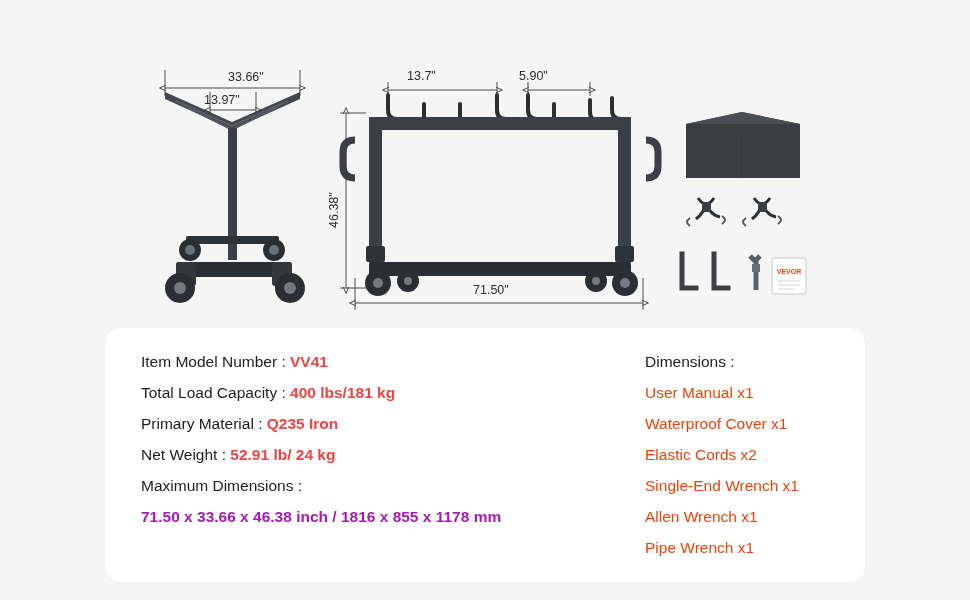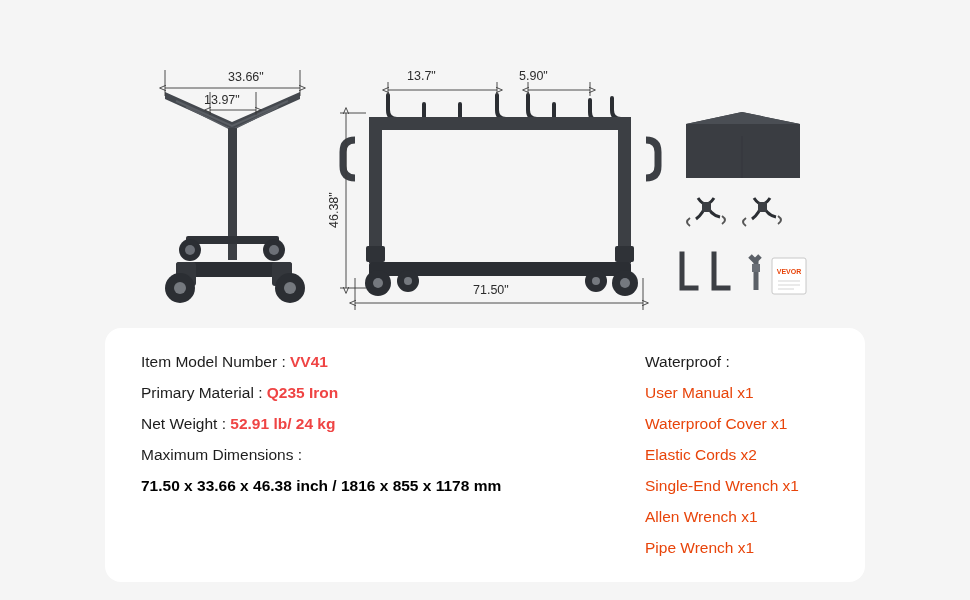--- a/index.html
+++ b/index.html
@@ -56,21 +56,21 @@
     font-size: 15.5px;
     color: #1d1d1d;
     line-height: 31px;
     white-space: nowrap;
   }
   .spec-row .val {
     color: #ef4444;
     font-weight: bold;
   }
   .spec-row .dims-val {
-    color: #000000;
+    color: #a21caf;
     font-weight: bold;
     font-size: 15.5px;
     margin-top: 46px;
   }
   .acc-title {
     font-size: 15.5px;
     color: #1d1d1d;
     line-height: 31px;
   }
   .acc-item {
@@ -242,35 +242,38 @@
     <div class="dim-label" style="left:473px; top:283px;">71.50"</div>
   </div>
 
   <div class="spec-card">
 
     <div class="spec-left">
       <div class="spec-row">
         <span>Item Model Number : </span><span class="val">VV41</span>
       </div>
       <div class="spec-row">
+        <span>Total Load Capacity : </span><span class="val">400 lbs/181 kg</span>
+      </div>
+      <div class="spec-row">
         <span>Primary Material : </span><span class="val">Q235 Iron</span>
       </div>
       <div class="spec-row">
         <span>Net Weight : </span><span class="val">52.91 lb/ 24 kg</span>
       </div>
       <div class="spec-row">
         <span>Maximum Dimensions :</span>
       </div>
       <div class="spec-row">
         <span class="dims-val">71.50 x 33.66 x 46.38 inch / 1816 x 855 x 1178 mm</span>
       </div>
     </div>
 
     <div class="spec-right">
-      <div class="acc-title">Waterproof :</div>
+      <div class="acc-title">Dimensions :</div>
       <div class="acc-item">User Manual x1</div>
       <div class="acc-item">Waterproof Cover x1</div>
       <div class="acc-item">Elastic Cords x2</div>
       <div class="acc-item">Single-End Wrench x1</div>
       <div class="acc-item">Allen Wrench x1</div>
       <div class="acc-item">Pipe Wrench x1</div>
     </div>
 
   </div>
 </div>

